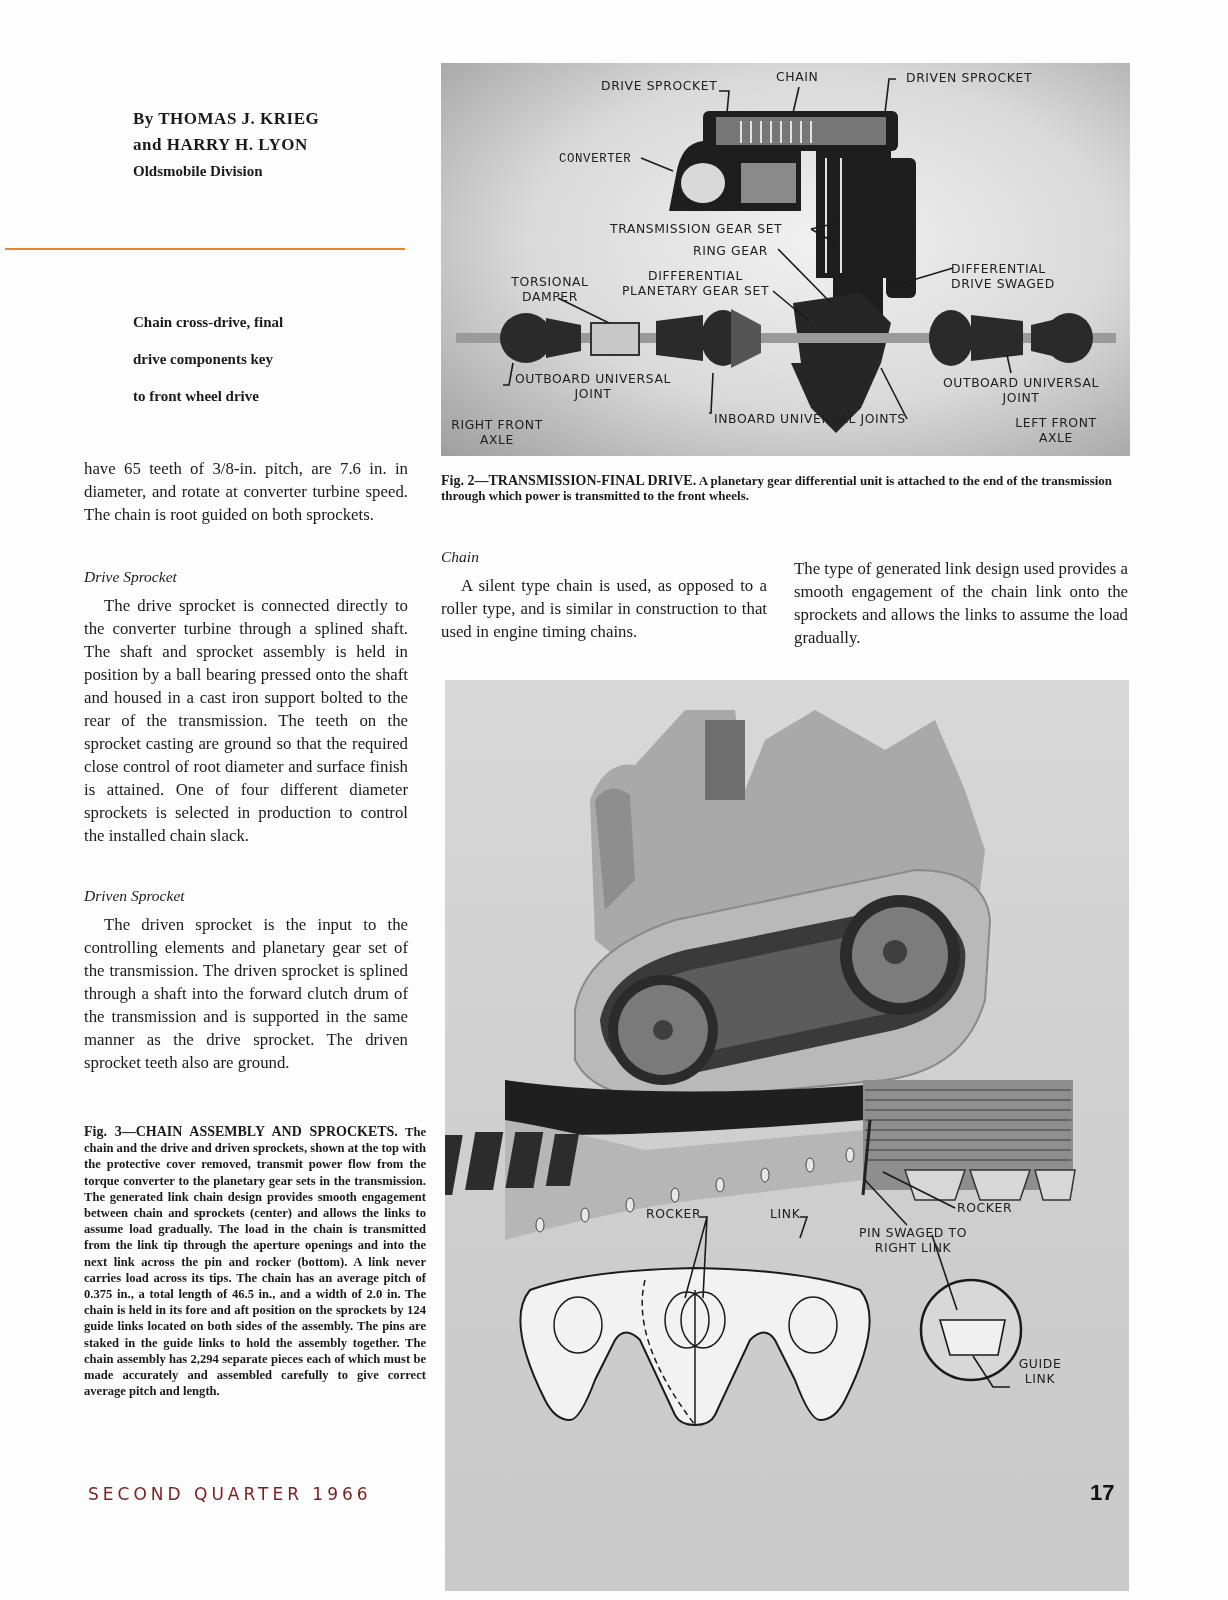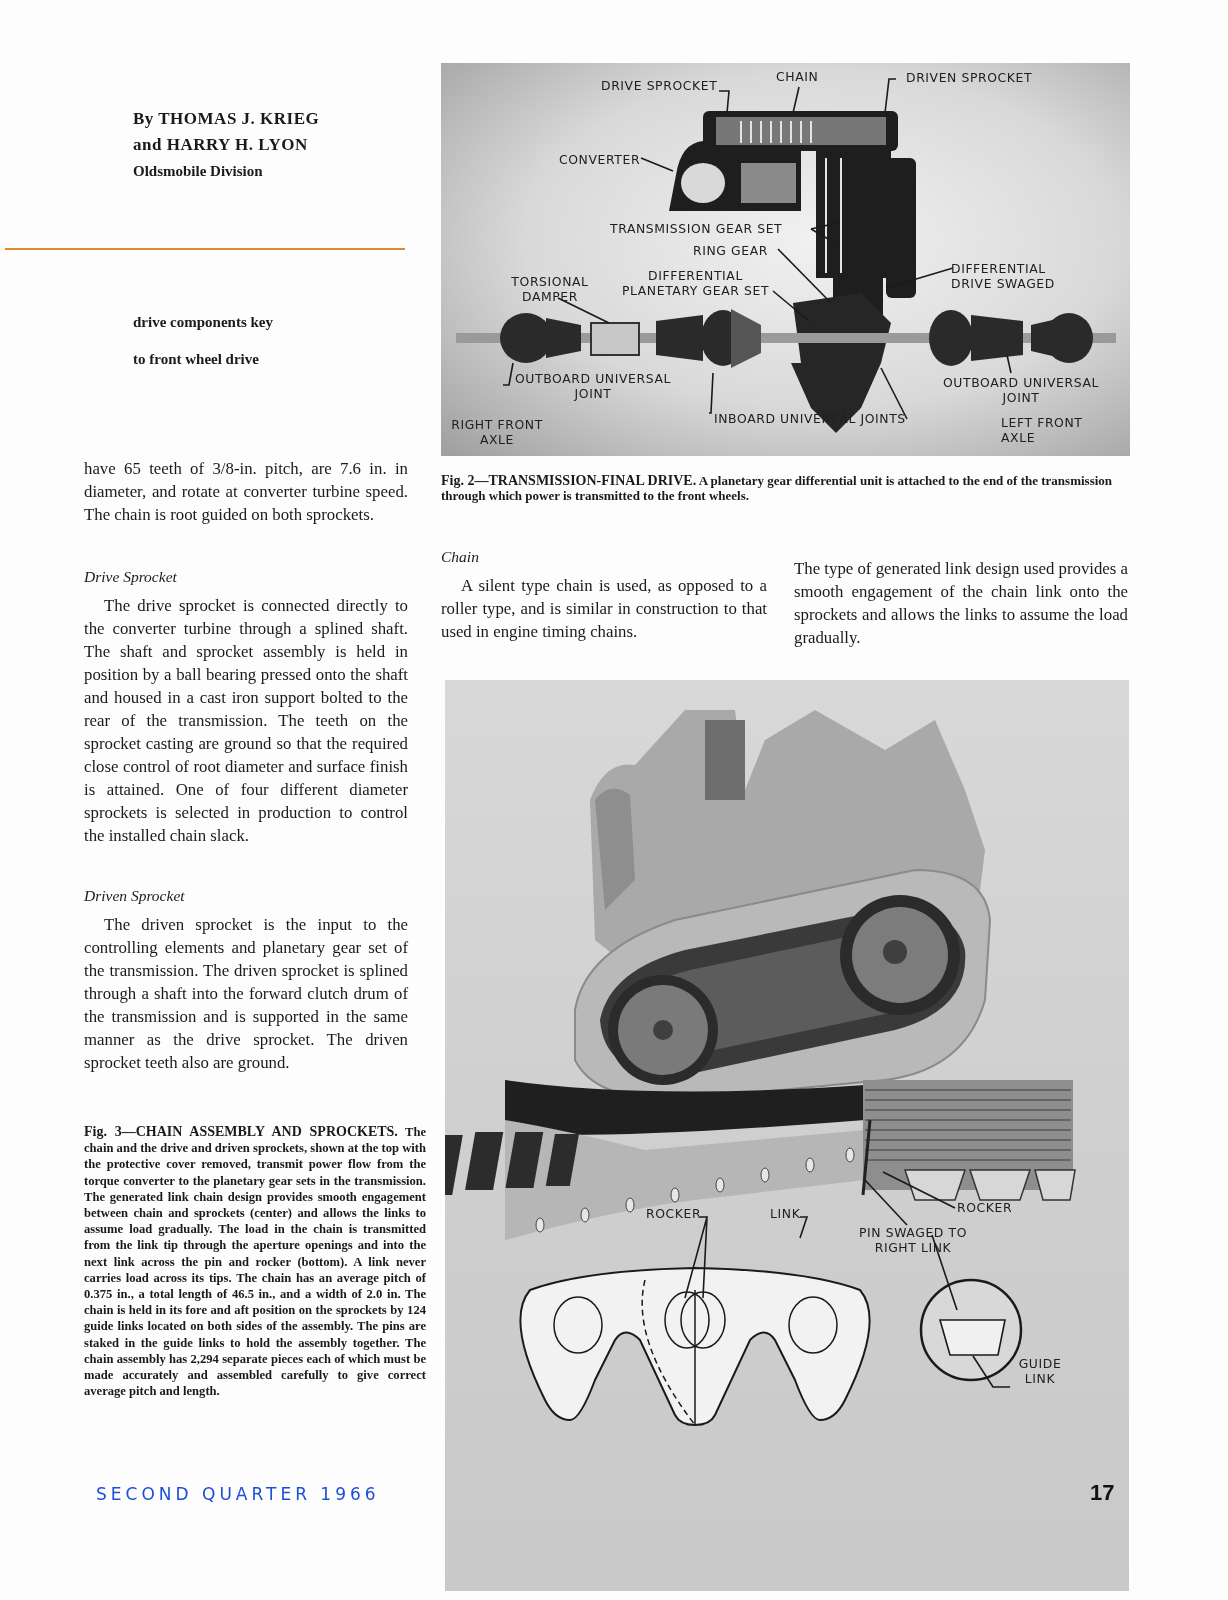--- a/index.html
+++ b/index.html
@@ -33,34 +33,35 @@
   .fig2cap { left: 441px; top: 473px; width: 690px; font-size: 13px; line-height: 15px; font-weight: bold; }
   .fig2cap .t { font-size: 14px; }
 
   .col-mid { left: 441px; top: 545px; width: 326px; }
   .col-right { left: 794px; top: 557px; width: 334px; }
 
   
   .fig3 { left: 445px; top: 680px; width: 684px; height: 911px;
           background: linear-gradient(180deg, #d8d8d8 0%, #cfcfcf 50%, #c9c9c9 100%); overflow: hidden; }
 
-  .footer { left: 96px; top: 1484px; font-family: "DejaVu Sans", sans-serif; font-size: 17px; letter-spacing: 4px; color: #1d4ed8; }
+  .footer { left: 88px; top: 1484px; font-family: "DejaVu Sans", sans-serif; font-size: 17px; letter-spacing: 4px; color: #7f1d1d; }
   .pagenum { left: 1090px; top: 1480px; font-family: Liberation Sans, sans-serif; font-weight: bold; font-size: 22px; color: #111; }
 </style>
 </head>
 <body>
 
 <div class="abs byline">
   <div>By THOMAS J. KRIEG</div>
   <div>and HARRY H. LYON</div>
   <div class="small">Oldsmobile Division</div>
 </div>
 <div class="abs rule"></div>
 
 <div class="abs deck">
+  <div>Chain cross-drive, final</div>
   <div>drive components key</div>
   <div>to front wheel drive</div>
 </div>
 
 <div class="abs body-col col-left-1">
   <p class="noind">have 65 teeth of 3/8-in. pitch, are 7.6 in. in diameter, and rotate at converter turbine speed. The chain is root guided on both sprockets.</p>
 </div>
 <div class="abs body-col col-left-2">
   <div class="sub">Drive Sprocket</div>
   <p>The drive sprocket is connected directly to the converter turbine through a splined shaft. The shaft and sprocket assembly is held in position by a ball bearing pressed onto the shaft and housed in a cast iron support bolted to the rear of the transmission. The teeth on the sprocket casting are ground so that the required close control of root diameter and surface finish is attained. One of four different diameter sprockets is selected in production to control the installed chain slack.</p>
@@ -149,21 +150,21 @@
       <path d="M62 322 L68 322 L72 300"></path>
       <path d="M268 350 L270 350 L272 310"></path>
       <path d="M466 356 L440 305"></path>
       <path d="M570 310 L566 292"></path>
     </g>
   </svg>
 
   <div class="lbl" style="left:160px; top:15px;">DRIVE SPROCKET</div>
   <div class="lbl" style="left:335px; top:6px;">CHAIN</div>
   <div class="lbl" style="left:465px; top:7px;">DRIVEN SPROCKET</div>
-  <div class="lbl" style="left:118px; top:89px;">CONVERTER</div>
+  <div class="lbl" style="left:118px; top:89px;font-family:Liberation Mono, monospace;">CONVERTER</div>
   <div class="lbl" style="left:169px; top:158px;">TRANSMISSION GEAR SET</div>
   <div class="lbl" style="left:252px; top:180px;">RING GEAR</div>
   <div class="lbl c" style="left:68px; top:211px; width:82px;">
     <div>TORSIONAL</div>
     <div style="text-align:center;">DAMPER</div>
   </div>
   <div class="lbl c" style="left:172px; top:205px; width:165px;">
     <div>DIFFERENTIAL</div>
     <div>PLANETARY GEAR SET</div>
   </div>
@@ -177,21 +178,21 @@
   </div>
   <div class="lbl c" style="left:480px; top:312px; width:200px;">
     <div>OUTBOARD UNIVERSAL</div>
     <div>JOINT</div>
   </div>
   <div class="lbl" style="left:273px; top:348px;">INBOARD UNIVERSAL JOINTS</div>
   <div class="lbl c" style="left:6px; top:354px; width:100px;">
     <div>RIGHT FRONT</div>
     <div>AXLE</div>
   </div>
-  <div class="lbl c" style="left:560px; top:352px; width:110px; text-align:left;">
+  <div class="lbl c" style="left:560px; top:352px; width:110px; text-align:center;">
     <div>LEFT FRONT</div>
     <div>AXLE</div>
   </div>
 </div>
 
 <div class="abs fig2cap">
   <span class="t">Fig. 2—TRANSMISSION-FINAL DRIVE.</span>
   <span>A planetary gear differential unit is attached to the end of the transmission through which power is transmitted to the front wheels.</span>
 </div>
 

